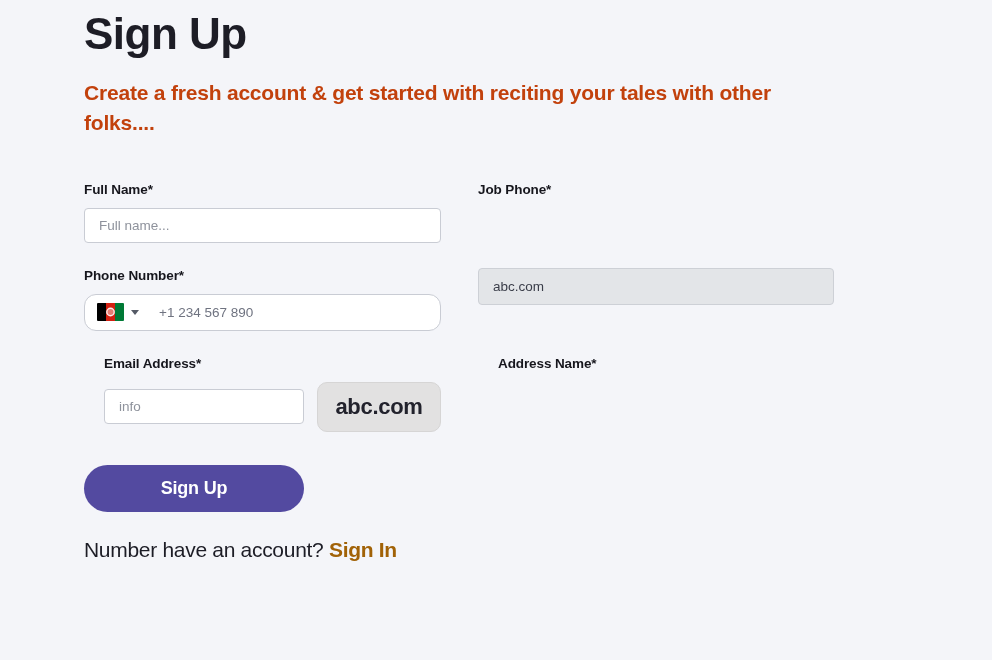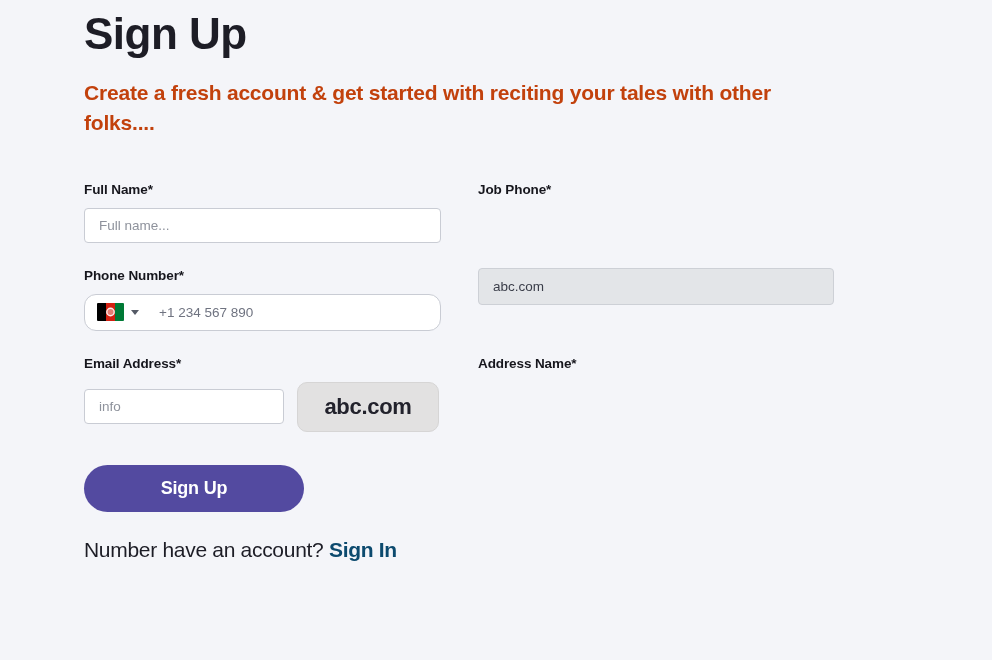--- a/index.html
+++ b/index.html
@@ -48,21 +48,21 @@
     margin-top: 44px;
     display: grid;
     grid-template-columns: 357px 37px 356px;
     row-gap: 0;
   }
 
   .col-left  { grid-column: 1; }
   .col-right { grid-column: 3; }
 
   .field { margin-bottom: 25px; }
-  .field.tight { margin-bottom: 24px; }
+  .field.tight { margin-bottom: 24px; margin-left: 20px; }
 
   .label {
     font-size: 13.5px;
     font-weight: bold;
     color: #16161d;
     letter-spacing: -0.1px;
     margin-bottom: 11px;
     display: block;
   }
   .label .req { color: #16161d; }
@@ -186,21 +186,21 @@
   }
 
   .account-line {
     margin-top: 26px;
     font-size: 21px;
     color: #1d1d26;
     letter-spacing: -0.3px;
   }
 
   .signin-link {
-    color: #0c4a6e;
+    color: #a16207;
     font-weight: bold;
     text-decoration: none;
     cursor: pointer;
   }
 </style>
 </head>
 <body>
 
 <div class="page">
 

